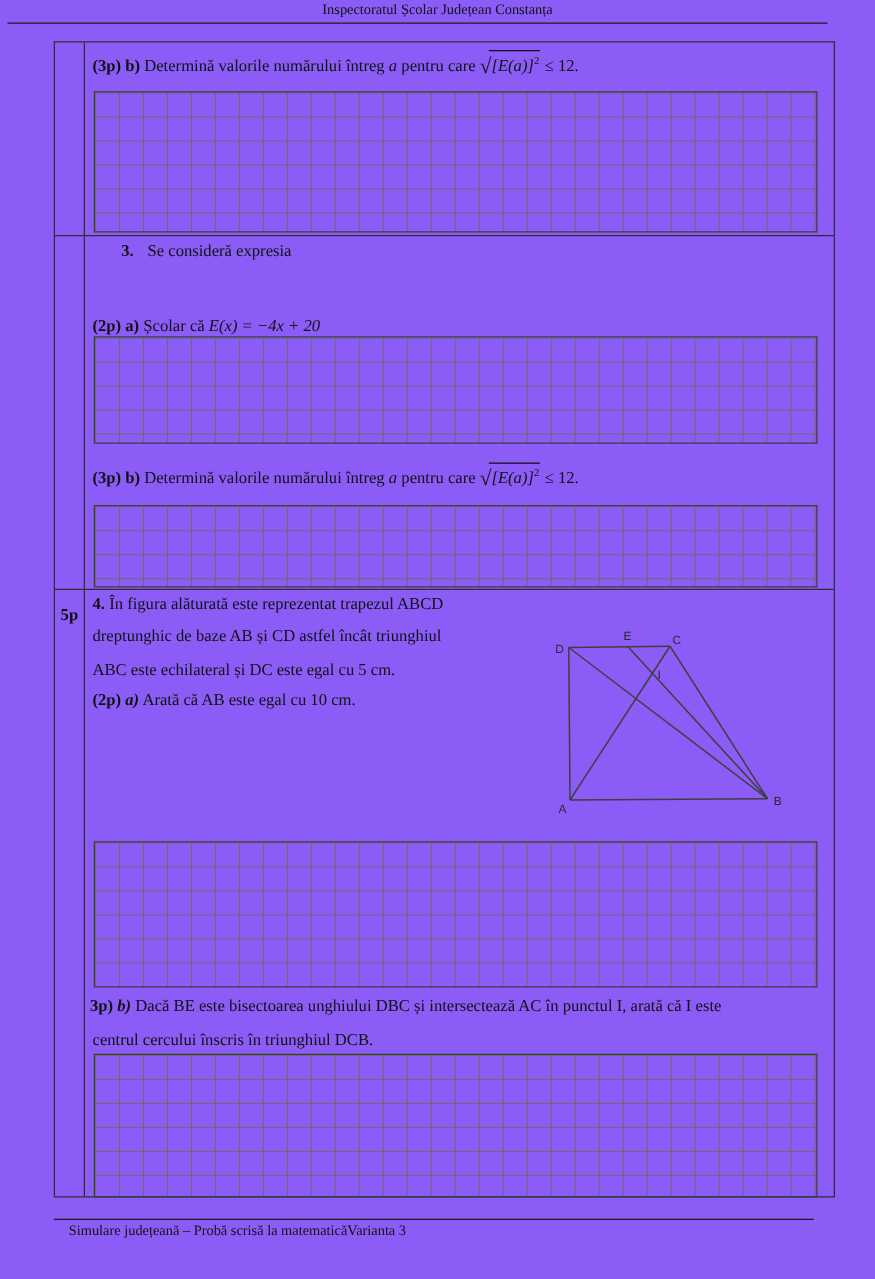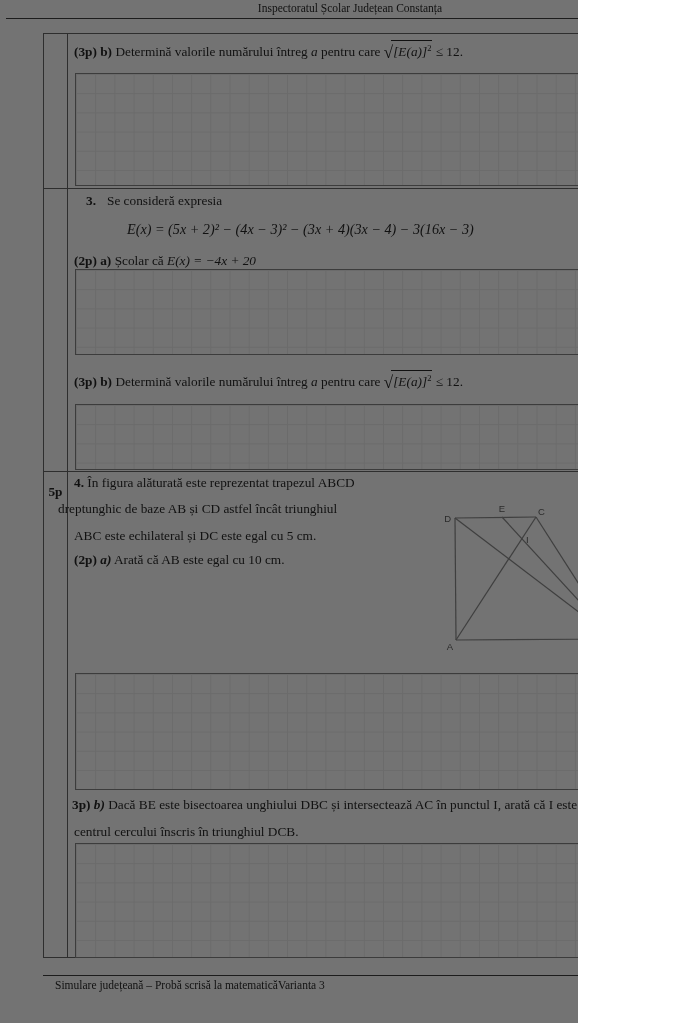--- a/index.html
+++ b/index.html
@@ -1,16 +1,16 @@
 <!DOCTYPE html>
 <html><head>
 <meta charset="utf-8">
 <style>
   html,body{margin:0;padding:0;background:#ffffff;}
-  .page{position:relative;width:578px;height:1023px;background:#737373;overflow:hidden;
+  .page{position:relative;width:700px;height:1023px;background:#8b5cf6;overflow:hidden;
         font-family:"Liberation Serif", serif;color:#111;}
   .t{position:absolute;font-size:13.3px;line-height:17px;white-space:nowrap;}
   .b{font-weight:bold;}
   .bi{font-weight:bold;font-style:italic;}
   .math{font-style:italic;}
   .header-title{position:absolute;top:1px;left:0;width:700px;text-align:center;
                 font-size:11.5px;line-height:15px;}
   .header-rule{position:absolute;top:18px;left:6px;width:656px;height:1px;background:#1c1c1c;}
   .exam-table{position:absolute;left:43px;top:33px;width:623px;height:923px;
               border:1.4px solid #2e2e2e;}
@@ -47,38 +47,37 @@
   <div class="exam-table">
     <div class="col-divider"></div>
     <div class="row-divider" style="top:154px;"></div>
     <div class="row-divider" style="top:437px;"></div>
 
     <div class="t" style="left:30px;top:6px;">
       <span class="b">(3p) b) </span><span>Determină valorile numărului întreg </span><span class="math">a</span><span> pentru care </span><span class="sqrtwrap"><span class="sqrt-sign">√</span><span class="radicand"><span>[E(a)]</span><sup>2</sup></span></span><span> ≤ 12.</span>
     </div>
     <div class="grid" style="top:39px;height:111px;"></div>
 
-    <div class="t" style="left:42px;top:158px;text-align:center;">
+    <div class="t" style="left:53px;top:158px;text-align:center;">
       <span class="b">3.</span><span style="margin-left:11px;">Se consideră expresia</span>
     </div>
-    <div class="t math" style="left:83px;top:187px;font-size:14.2px;">E(x) = (5x + 2)² − (4x − 3)² − (3x + 4)(3x − 4) − 3(16x − 3)</div>
     <div class="t" style="left:30px;top:218px;">
       <span class="b">(2p) a)</span><span> Școlar că </span><span class="math">E(x) = −4x + 20</span>
     </div>
     <div class="grid" style="top:235px;height:84px;"></div>
     <div class="t" style="left:30px;top:336px;">
       <span class="b">(3p) b) </span><span>Determină valorile numărului întreg </span><span class="math">a</span><span> pentru care </span><span class="sqrtwrap"><span class="sqrt-sign">√</span><span class="radicand"><span>[E(a)]</span><sup>2</sup></span></span><span> ≤ 12.</span>
     </div>
     <div class="grid" style="top:370px;height:64px;"></div>
 
     <div class="pts">5p</div>
     <div class="t" style="left:30px;top:440px;">
       <span class="b">4.</span><span> În figura alăturată este reprezentat trapezul ABCD</span>
     </div>
-    <div class="t" style="left:14px;top:466px;">dreptunghic de baze AB și CD astfel încât triunghiul</div>
+    <div class="t" style="left:30px;top:466px;">dreptunghic de baze AB și CD astfel încât triunghiul</div>
     <div class="t" style="left:30px;top:493px;">ABC este echilateral și DC este egal cu 5 cm.</div>
     <div class="t" style="left:30px;top:517px;">
       <span class="b">(2p) </span><span class="bi">a)</span><span> Arată că  AB este egal cu 10 cm.</span>
     </div>
 
     <svg class="fig" width="195" height="152" viewBox="0 0 195 152">
       <line x1="14" y1="16" x2="95" y2="15"></line>
       <line x1="14" y1="16" x2="15" y2="138"></line>
       <line x1="15" y1="138" x2="173" y2="137"></line>
       <line x1="95" y1="15" x2="173" y2="137"></line>

